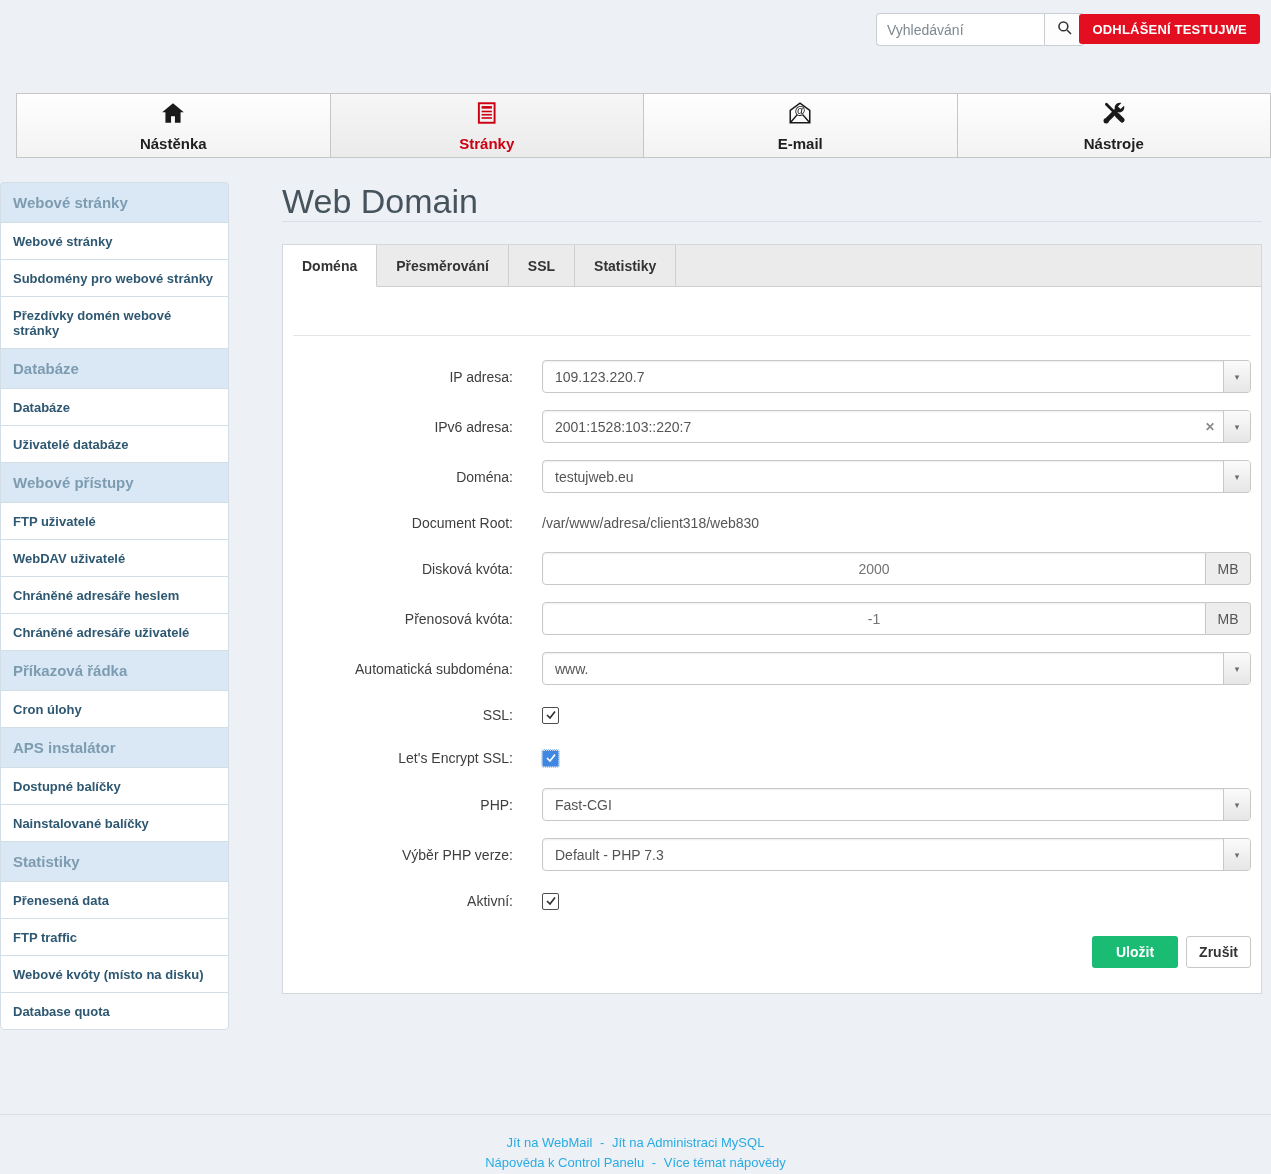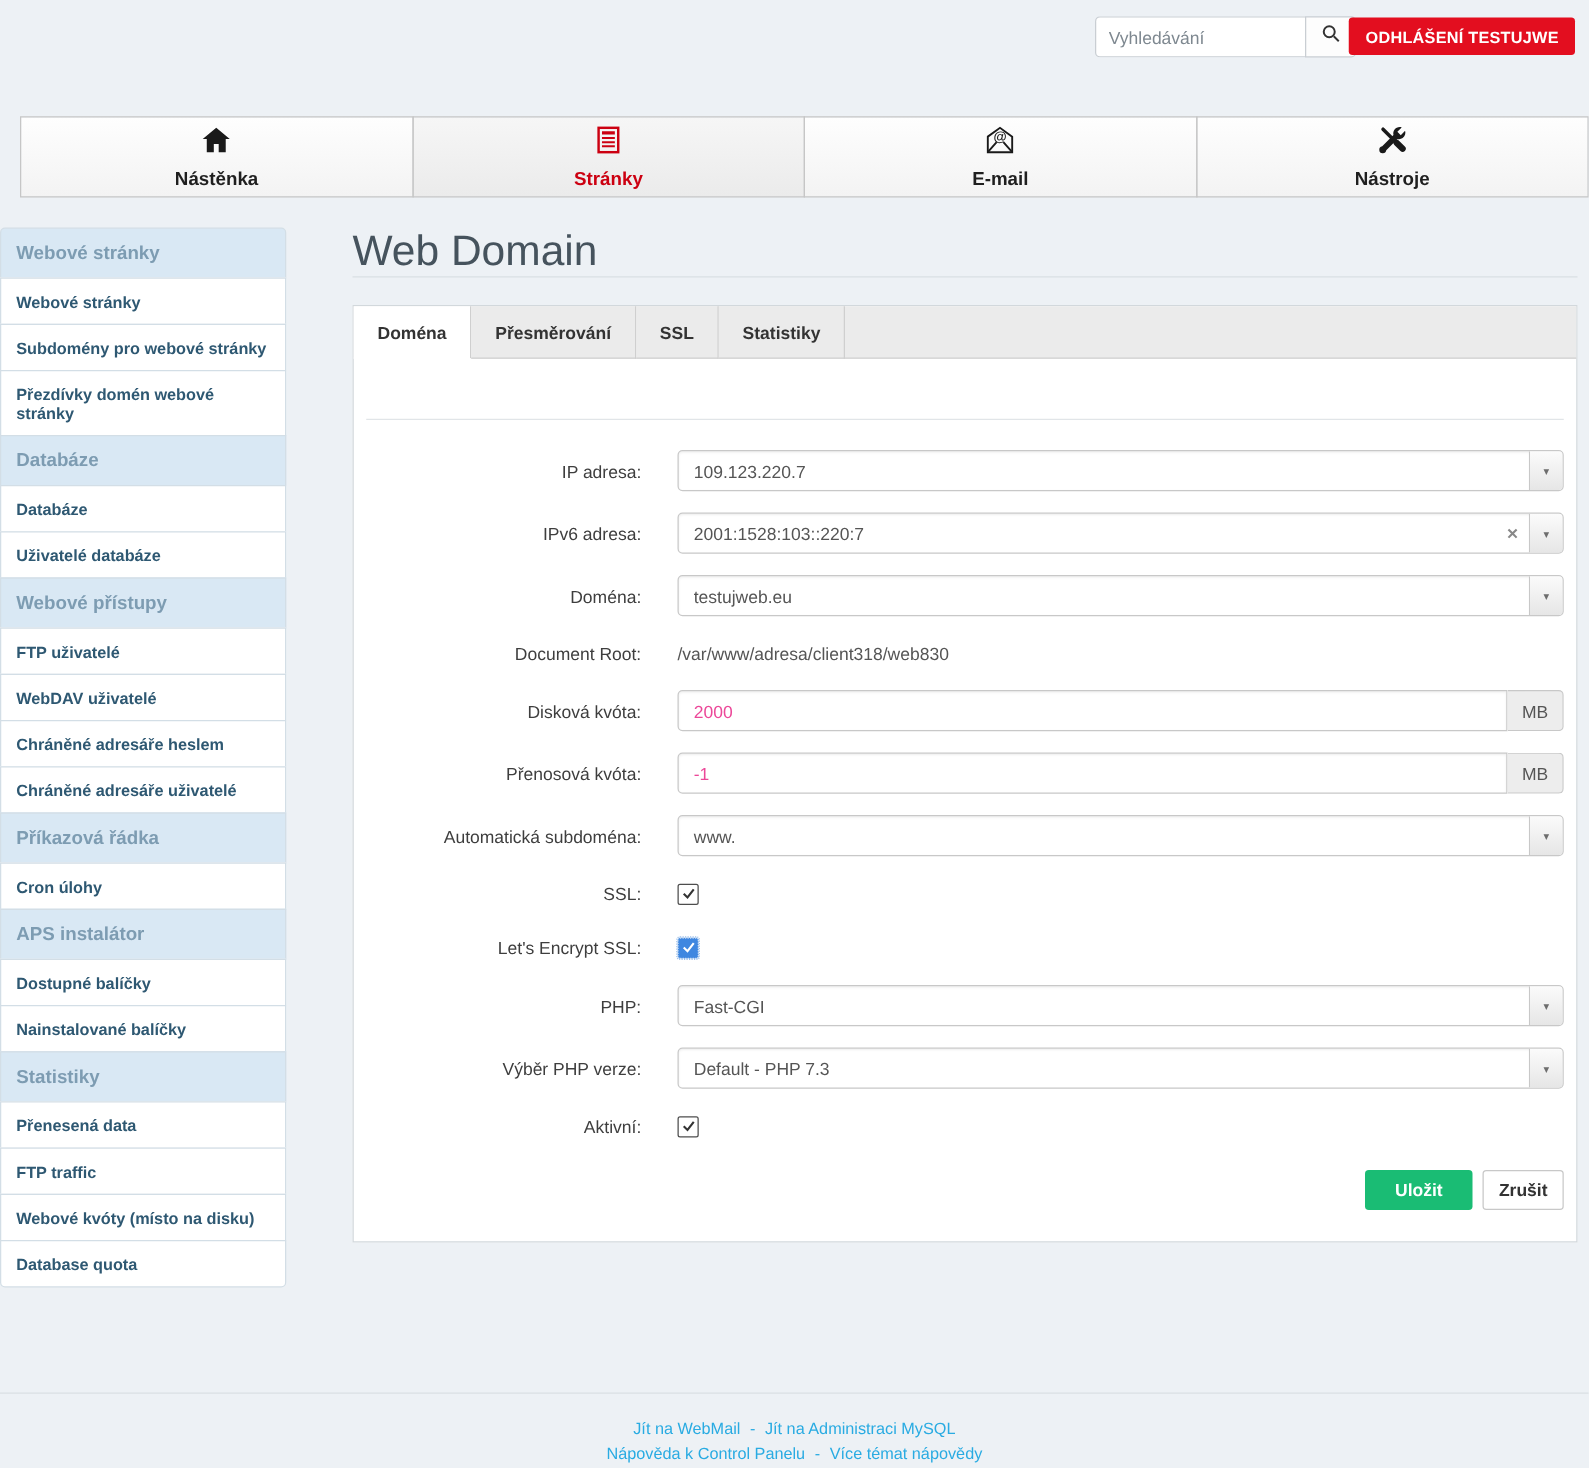--- a/index.html
+++ b/index.html
@@ -61,21 +61,21 @@
   .select-box { flex:1; display:flex; height:33px; border:1px solid #c8c8c8; border-radius:4px;
     background:#fff; box-shadow:inset 0 1px 2px rgba(0,0,0,.07); align-items:stretch; cursor:pointer; }
   .select-value { flex:1; display:flex; align-items:center; padding:0 12px; font-size:14px; color:#555; }
   .select-clear { width:26px; display:flex; align-items:center; justify-content:center;
     color:#888; font-size:12px; font-weight:bold; cursor:pointer; }
   .caret-btn { width:27px; border-left:1px solid #c8c8c8; background:linear-gradient(#fbfbfb,#e6e6e6);
     border-radius:0 3px 3px 0; display:flex; align-items:center; justify-content:center;
     color:#6d6d6d; font-size:9px; cursor:pointer; }
 
   .text-input { flex:1; height:33px; border:1px solid #c8c8c8; border-radius:4px 0 0 4px;
-    padding:0 12px; font-size:14px; color:#ec4899; box-shadow:inset 0 1px 2px rgba(0,0,0,.07); outline:none; }
+    padding:0 12px; font-size:14px; color:#737373; box-shadow:inset 0 1px 2px rgba(0,0,0,.07); outline:none;text-align:center; }
   .addon { width:45px; height:33px; background:#ededed; border:1px solid #c8c8c8; border-left:none;
     border-radius:0 4px 4px 0; display:flex; align-items:center; justify-content:center;
     font-size:14px; color:#555; }
 
   .static-value { font-size:14px; color:#555; }
   .row.static-row { height:25px; }
 
   .row.check-row { height:26px; }
   .checkbox { width:17px; height:17px; background:#fff; border:1px solid #4d4d4d; border-radius:2px;
     display:flex; align-items:center; justify-content:center; cursor:pointer; }

